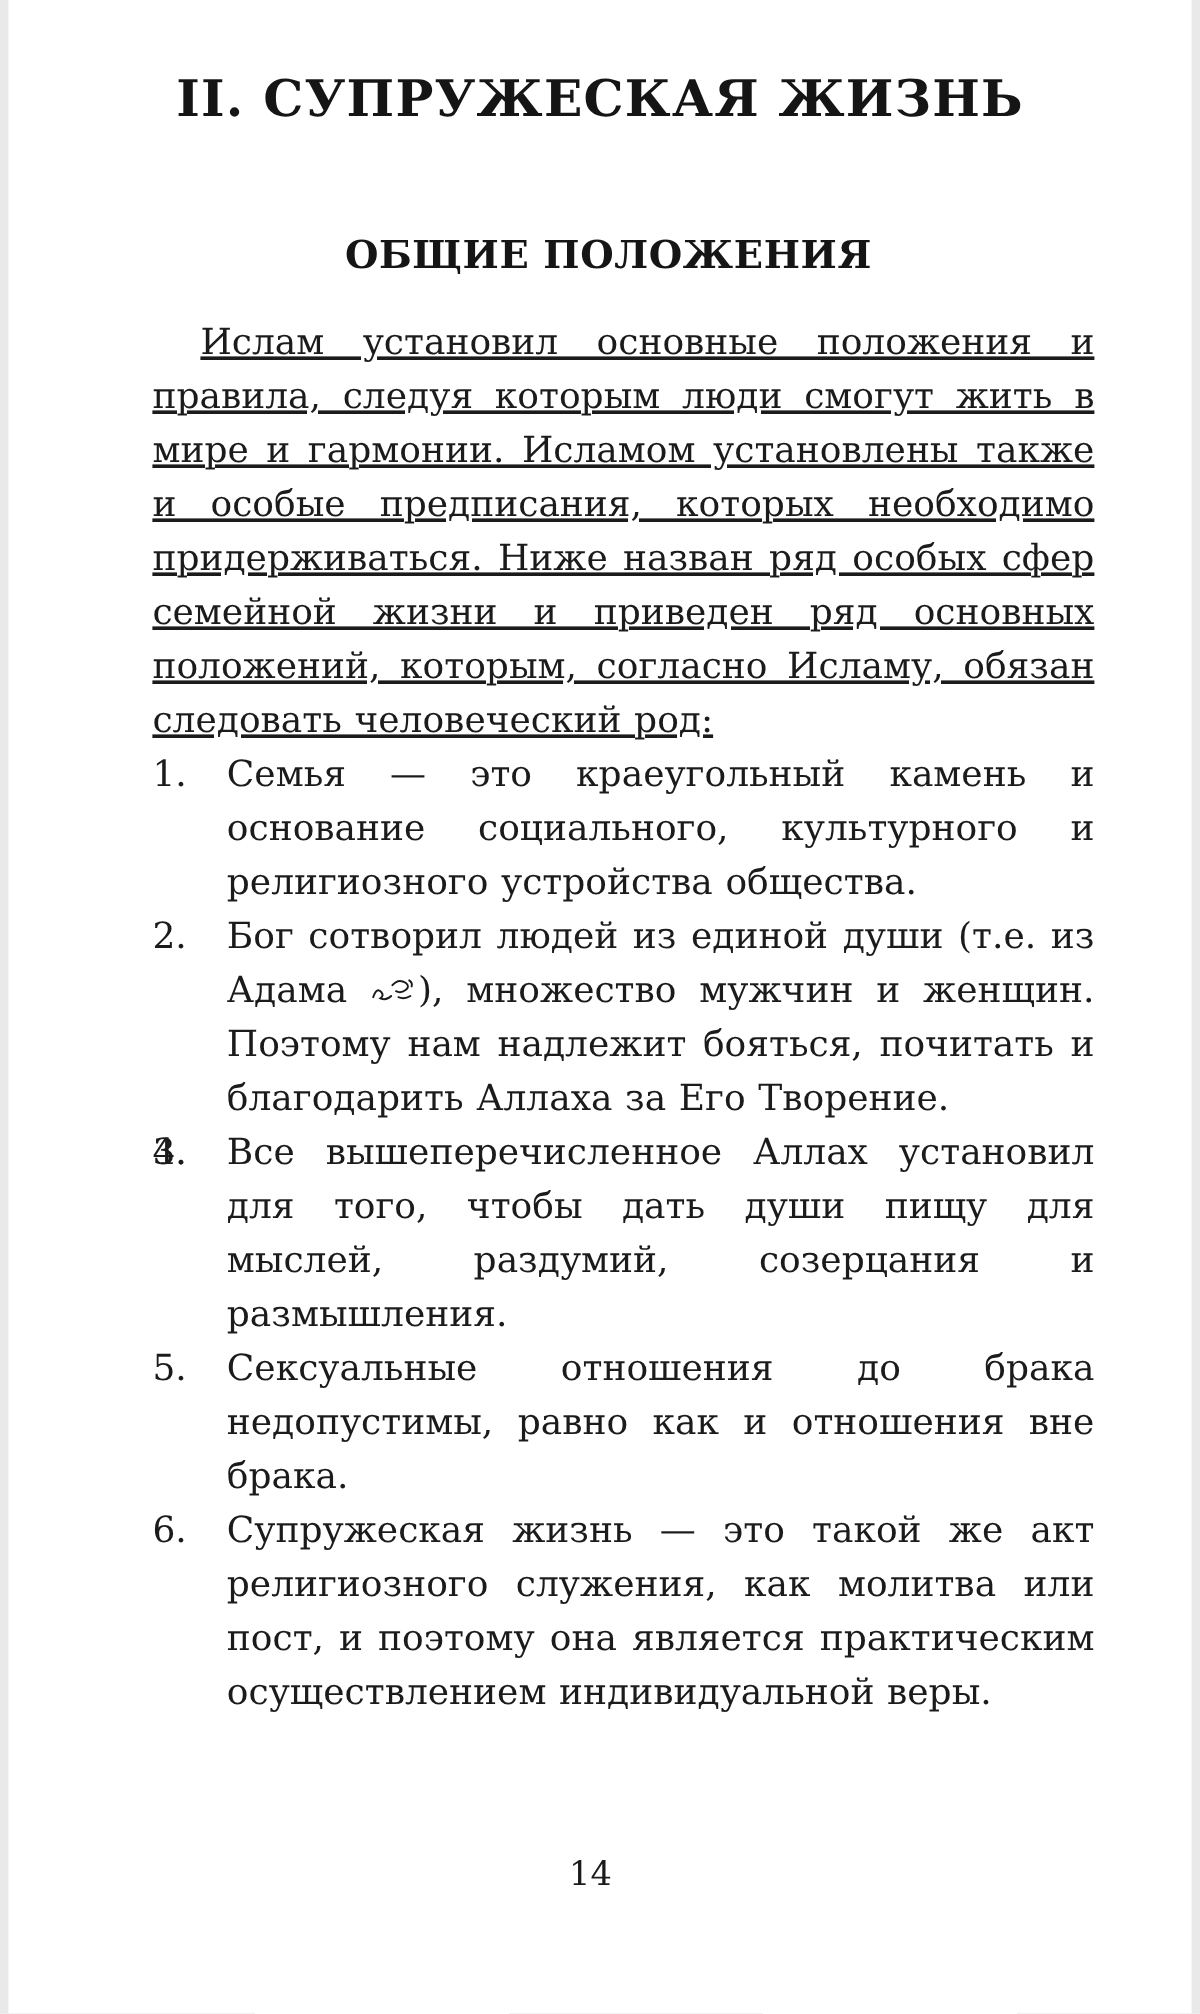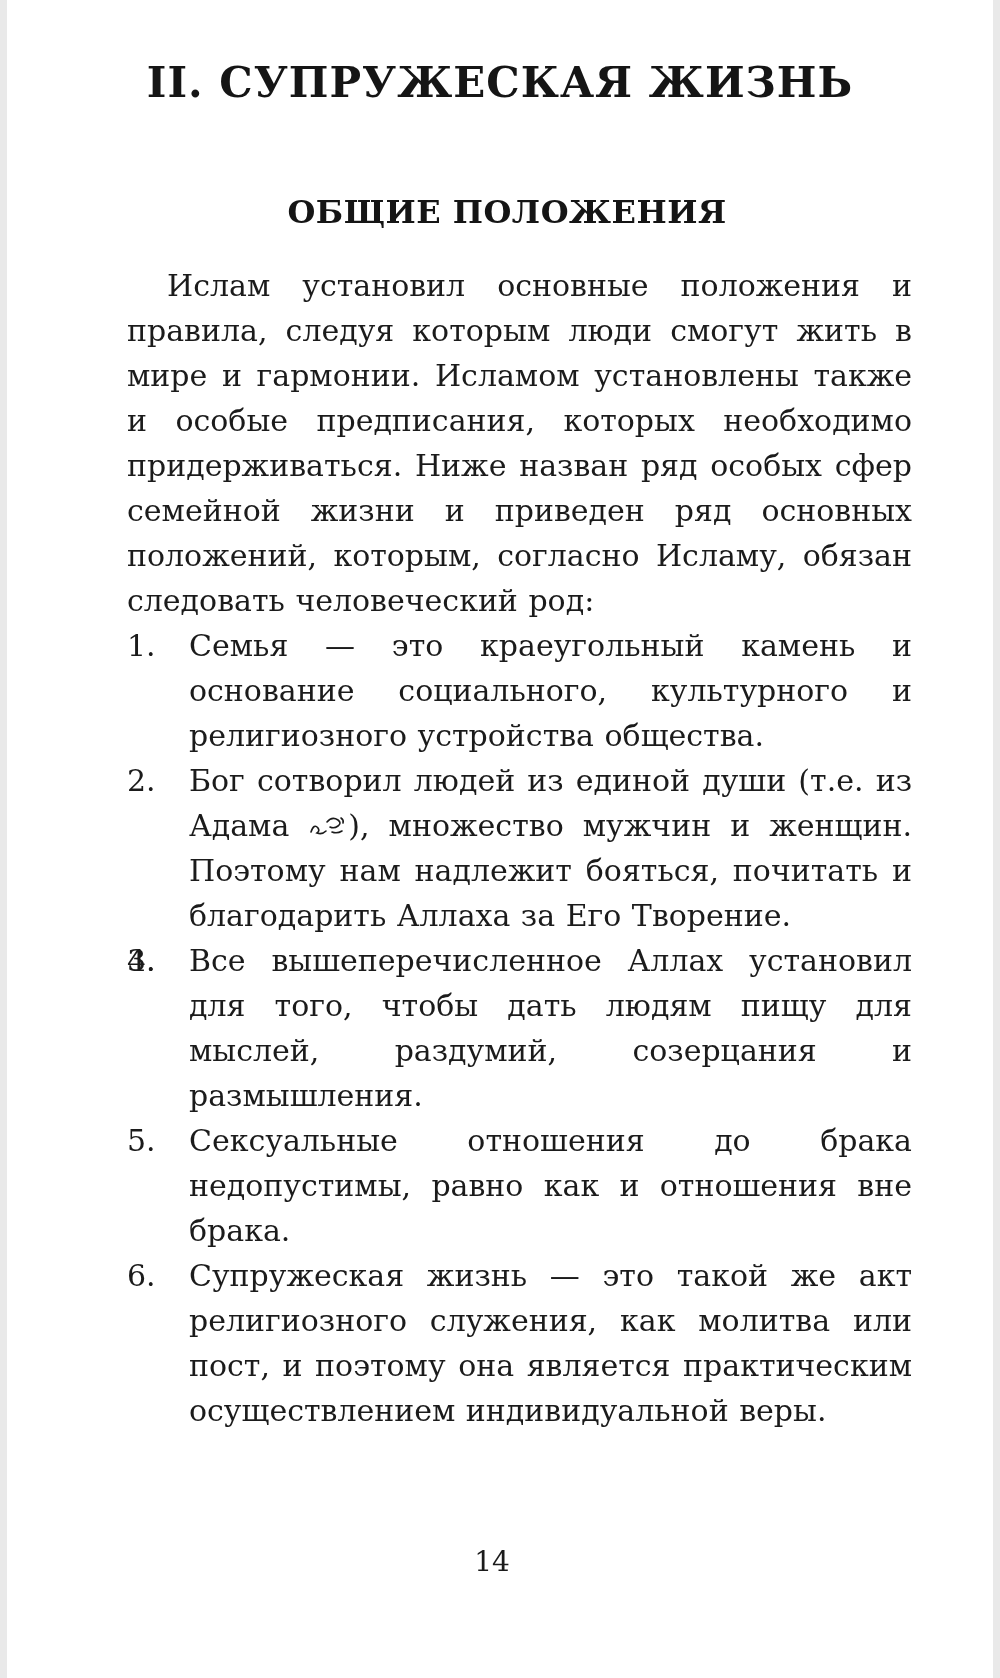--- a/index.html
+++ b/index.html
@@ -41,20 +41,21 @@
     font-size: 30px;
     line-height: 45px;
     text-align: justify;
     word-spacing: 1px;
     hyphens: auto;
     -webkit-hyphens: auto;
   }
 
   .intro {
     text-indent: 40px;
+    text-decoration: underline;
   }
 
   .principles-list {
     list-style: none;
   }
 
   .principles-list li {
     position: relative;
     padding-left: 62px;
     text-align: justify;
@@ -113,21 +114,21 @@
                 </g>
               </svg></span><span>), множество мужчин и женщин. Поэтому нам надлежит бояться, почитать и благодарить Аллаха за Его Творение.</span></span>
       </li>
 
       <li>
         <span class="li-num">3.</span>
       </li>
 
       <li>
         <span class="li-num">4.</span>
-        <span class="li-text">Все вышеперечисленное Аллах установил для того, чтобы дать людям пищу для мыслей, раздумий, созерцания и размышления.</span>
+        <span class="li-text">Все вышеперечисленное Аллах установил для того, чтобы дать души пищу для мыслей, раздумий, созерцания и размышления.</span>
       </li>
 
       <li>
         <span class="li-num">5.</span>
         <span class="li-text">Сексуальные отношения до брака недопустимы, равно как и отношения вне брака.</span>
       </li>
 
       <li>
         <span class="li-num">6.</span>
         <span class="li-text">Супружеская жизнь — это такой же акт религиозного служения, как молитва или пост, и поэтому она является практическим осуществлением индивидуальной веры.</span>

